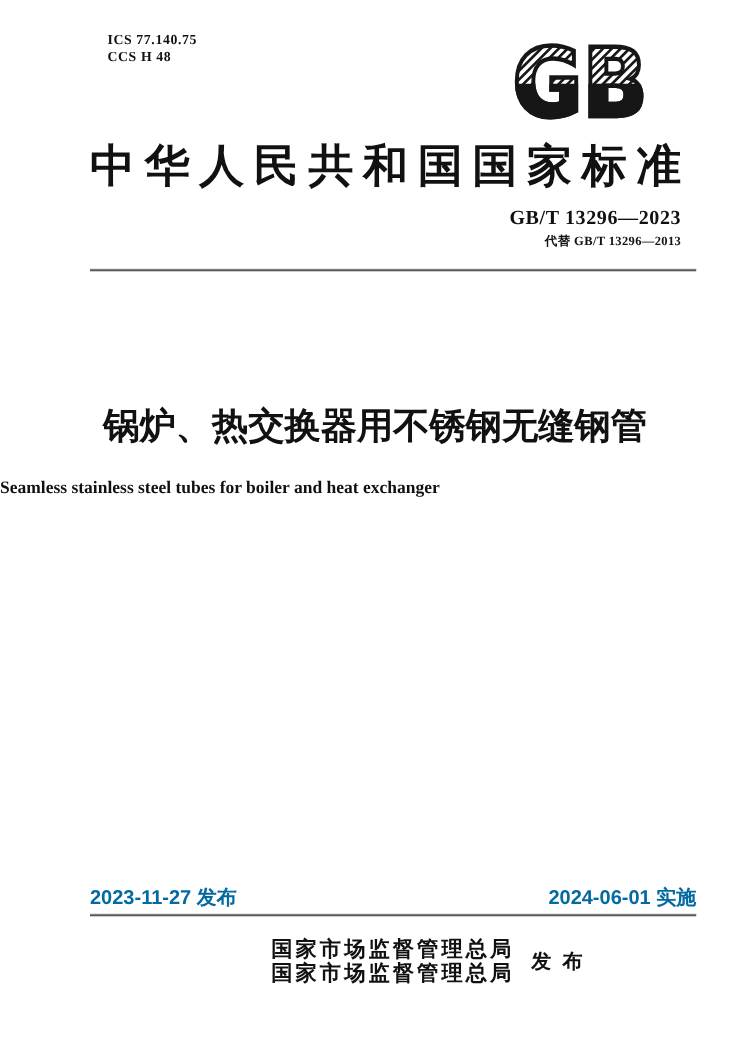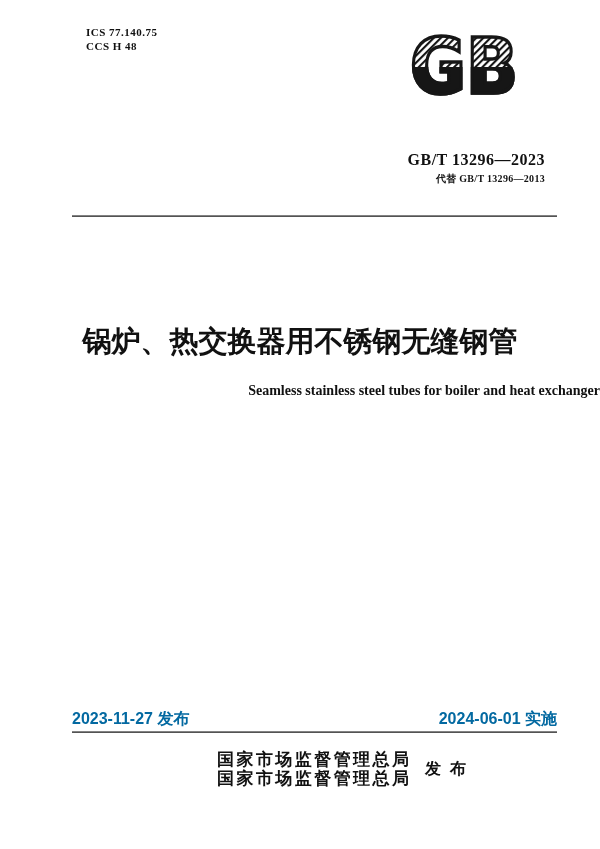--- a/index.html
+++ b/index.html
@@ -53,21 +53,21 @@
     white-space: nowrap;
     text-align: justify;
     text-align-last: justify;
     color: #111;
   }
 
   
   .std-block {
     position: absolute;
     right: 55px;
-    top: 151px;
+    top: 166px;
     text-align: right;
     color: #111;
   }
   .std-no {
     font-family: "Liberation Serif", serif;
     font-weight: bold;
     font-size: 16px;
     line-height: 18px;
     letter-spacing: 0.5px;
   }
@@ -104,21 +104,21 @@
     font-size: 29px;
     line-height: 34px;
     color: #111;
   }
   .title-en {
     position: absolute;
     left: 0;
     top: 382px;
     width: 600px;
     margin: 0;
-    text-align: right;
+    text-align: left;
     font-family: "Liberation Serif", serif;
     font-weight: bold;
     font-size: 14px;
     line-height: 18px;
     color: #111;
   }
 
   
   .dates-row {
     position: absolute;
@@ -183,20 +183,21 @@
         <rect width="5" height="2.1" fill="#161616"></rect>
       </pattern>
       <clipPath id="gbBottom">
         <rect x="0" y="33" width="112" height="31"></rect>
       </clipPath>
     </defs>
     <text x="2" y="59" font-family="'DejaVu Sans', sans-serif" font-weight="bold" font-size="76" textLength="108" lengthAdjust="spacingAndGlyphs" fill="url(#gbHatch)" stroke="#161616" stroke-width="3.5">GB</text>
     <text x="2" y="59" font-family="'DejaVu Sans', sans-serif" font-weight="bold" font-size="76" textLength="108" lengthAdjust="spacingAndGlyphs" fill="#161616" stroke="#161616" stroke-width="3.5" clip-path="url(#gbBottom)">GB</text>
   </svg>
 
+  <h1 class="heading">中华人民共和国国家标准</h1>
 
   <div class="std-block">
     <div class="std-no">GB/T 13296—2023</div>
     <div class="std-replaces">代替 GB/T 13296—2013</div>
   </div>
 
   <div class="rule rule-top"></div>
 
   <h2 class="title-zh">锅炉、热交换器用不锈钢无缝钢管</h2>
   <h3 class="title-en">Seamless stainless steel tubes for boiler and heat exchanger</h3>

